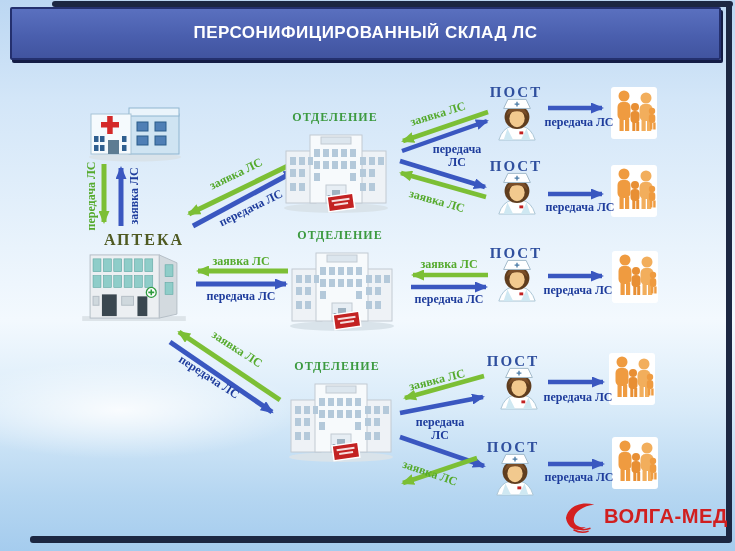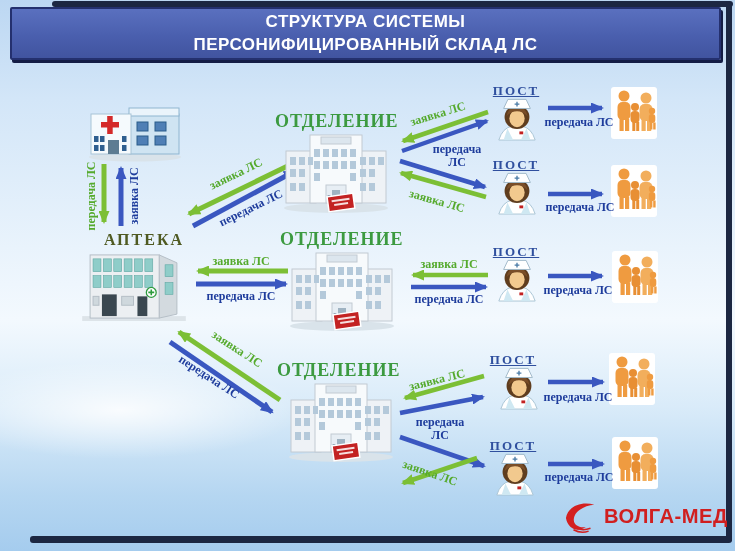--- a/index.html
+++ b/index.html
@@ -16,22 +16,22 @@
   .banner{position:absolute;left:10px;right:14px;top:7px;height:49px;
     background:linear-gradient(180deg,#5a70bf 0%,#4a5fae 55%,#41549f 100%);
     border:2px solid #24306e;border-radius:2px;box-shadow:2px 3px 0 #141d45;
     display:flex;flex-direction:column;align-items:center;justify-content:center;
     color:#fff;font-family:"Liberation Sans",sans-serif;font-weight:bold;
     font-size:17px;line-height:1.32;letter-spacing:.5px;text-align:center;}
   
   .nlabel{position:absolute;font-weight:bold;text-align:center;line-height:1.15;}
   .lbl-wh{color:#2e9635;font-size:13px;letter-spacing:1.5px;}
   .lbl-apt{color:#4f5a22;font-size:16px;letter-spacing:2px;}
-  .lbl-dept{color:#3c9a40;font-size:18px;letter-spacing:1px;}
-  .lbl-post{color:#2f4f9e;font-size:13px;letter-spacing:2px;text-decoration:underline;}
+  .lbl-dept{color:#3c9a40;font-size:12px;letter-spacing:1px;}
+  .lbl-post{color:#2f4f9e;font-size:15px;letter-spacing:2px;}
   
   .flow{position:absolute;font-weight:bold;font-size:12px;white-space:nowrap;
     transform:translate(-50%,-50%) rotate(var(--r,0deg));line-height:1.05;}
   .flow.wrap{white-space:normal;width:64px;text-align:center;}
   .fgreen{color:#55aa2d;}
   .fblue{color:#1e3c9c;}
   .node{position:absolute;}
   svg.icon{display:block;}
   
   .logo-text{position:absolute;left:604px;top:504px;color:#d01f1f;
@@ -175,21 +175,20 @@
         <path d="M9,27 q9,7 20,3 M11,31.5 q8,4.5 16,1.5" stroke="#d42020" stroke-width="1.6" fill="none"></path>
       </symbol>
     </defs>
   </svg>
 
   <div class="frame-top"></div>
   <div class="frame-right"></div>
   <div class="frame-bottom"></div>
 
   <div class="banner">
-    <span>СТРУКТУРА СИСТЕМЫ</span>
     <span>ПЕРСОНИФИЦИРОВАННЫЙ СКЛАД ЛС</span>
   </div>
 
   <svg width="735" height="551" style="position:absolute;left:0;top:0">
     <defs>
       <marker id="ah-g" markerWidth="14" markerHeight="11" refX="11" refY="5.5" orient="auto" markerUnits="userSpaceOnUse">
         <path d="M0,0 L13,5.5 L0,11 Z" fill="#7cbf35"></path>
       </marker>
       <marker id="ah-b" markerWidth="14" markerHeight="11" refX="11" refY="5.5" orient="auto" markerUnits="userSpaceOnUse">
         <path d="M0,0 L13,5.5 L0,11 Z" fill="#3a57c0"></path>

